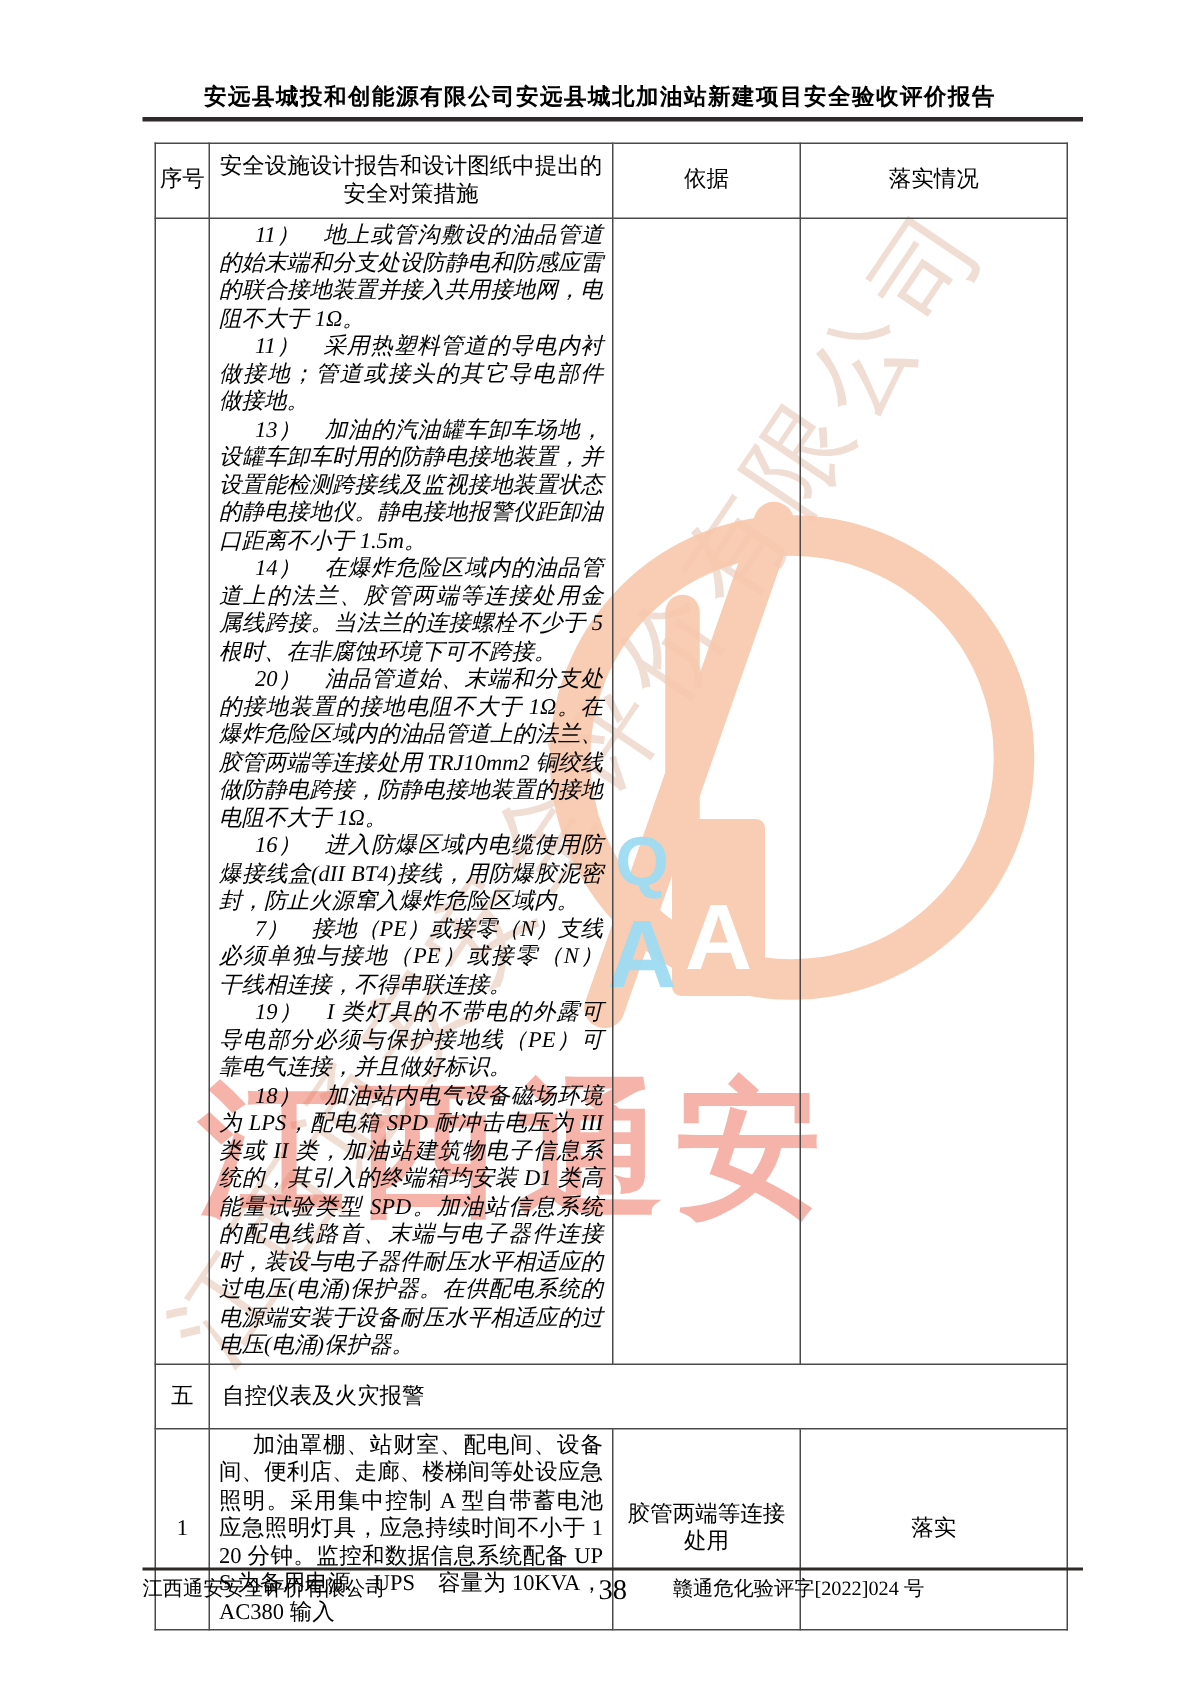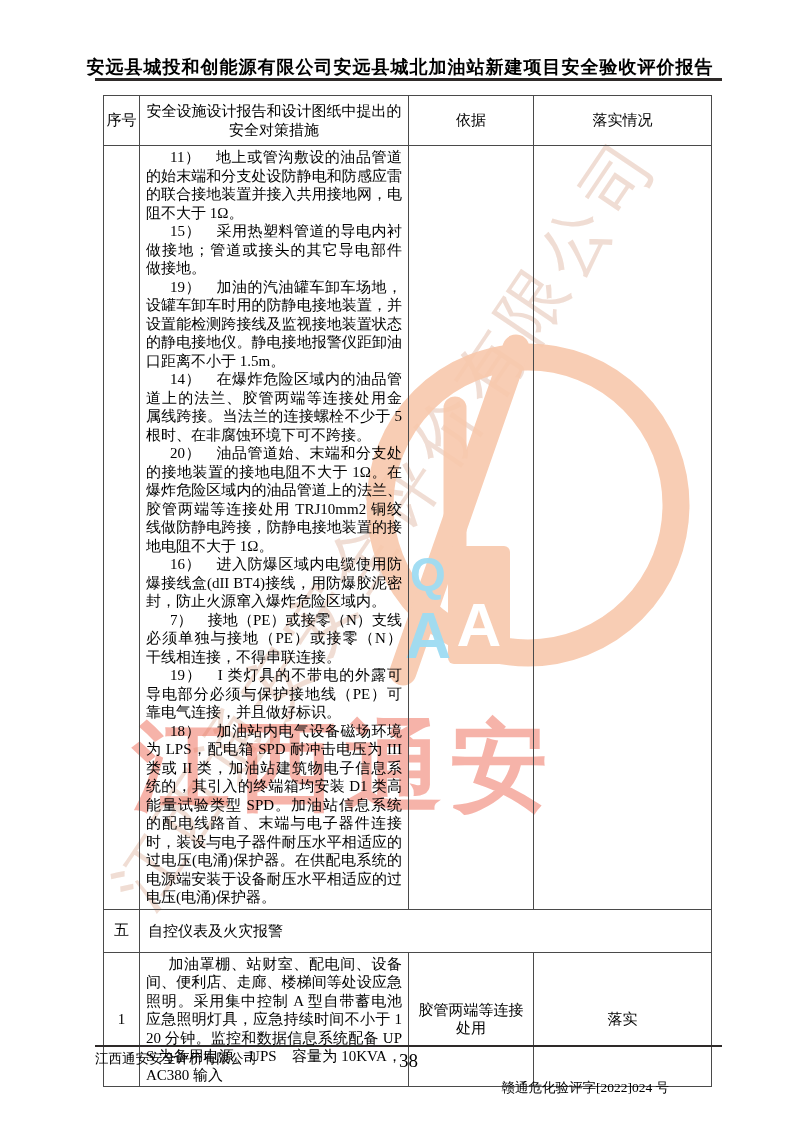--- a/index.html
+++ b/index.html
@@ -7,37 +7,37 @@
     width:800px;height:1131px;position:relative;background:#ffffff;
     font-family:"Liberation Serif","DejaVu Serif",serif;color:#000;
     overflow:hidden;
   }
   .page{position:absolute;inset:0;}
   
   .watermark{position:absolute;left:0;top:0;z-index:0;}
   
   .doc-title{
     position:absolute;top:55px;left:0;width:100%;text-align:center;
-    font-size:18px;letter-spacing:1px;font-weight:600;z-index:2;
+    font-size:15px;letter-spacing:1px;font-weight:600;z-index:2;
   }
   .title-rule{
     position:absolute;top:78px;left:95px;width:627px;height:3px;
     background:#2e2a29;z-index:2;
   }
   
   .tbl-wrap{position:absolute;left:103px;top:95px;width:608px;z-index:1;}
   table{border-collapse:collapse;table-layout:fixed;width:608px;}
   td,th{
     border:1px solid #4a4a4a;vertical-align:middle;
     font-size:15px;font-weight:normal;padding:0;
     overflow:hidden;word-break:break-all;
   }
   th{text-align:center;line-height:19px;}
   .row-head{height:50px;}
-  .row-measures{height:742px;}
+  .row-measures{height:742px;font-style:italic;}
   .row-section{height:32px;}
   .row-item{height:103px;}
   .cell-no{text-align:center;}
   .cell-measure{
     vertical-align:top;padding:2px 6px;line-height:18.5px;
     text-align:justify;
   }
   .cell-measure p{margin:0;text-indent:1.6em;}
   .cell-center{text-align:center;line-height:18.5px;padding:0 4px;}
   .cell-section-title{padding:12px 8px;line-height:18px;}
@@ -49,21 +49,21 @@
   .footer-rule{
     position:absolute;top:1045px;left:95px;width:627px;height:2px;
     background:#2e2a29;z-index:2;
   }
   .footer{
     position:absolute;top:1050px;left:95px;width:627px;z-index:2;
     font-size:13.5px;display:flex;align-items:flex-start;
   }
   .footer .f-left{flex:1;text-align:left;}
   .footer .f-center{width:80px;text-align:center;font-size:19px;}
-  .footer .f-right{flex:1;text-align:center;margin-top:29px;}
+  .footer .f-right{flex:1;text-align:left;}
 </style>
 </head>
 <body>
 
 <div class="page">
 
   <svg class="watermark" width="800" height="1131" viewBox="0 0 800 1131">
 
     <text transform="translate(405,535) rotate(-56)" text-anchor="middle" font-size="68" letter-spacing="8" opacity="0.85" font-family="Liberation Serif, serif" fill="#eed8cd">江西通安安全评价有限公司</text>
 
@@ -96,22 +96,22 @@
           <tr class="row-head">
         <th>序号</th>
         <th>安全设施设计报告和设计图纸中提出的安全对策措施</th>
         <th>依据</th>
         <th>落实情况</th>
       </tr>
       <tr class="row-measures">
         <td class="cell-no"></td>
         <td class="cell-measure">
           <p>11）　地上或管沟敷设的油品管道的始末端和分支处设防静电和防感应雷的联合接地装置并接入共用接地网，电阻不大于 1Ω。</p>
-          <p>15）　采用热塑料管道的导电内衬做接地；管道或接头的其它导电部件　做接地。</p>
-          <p>19）　加油的汽油罐车卸车场地，设罐车卸车时用的防静电接地装置，并设置能检测跨接线及监视接地装置状态的静电接地仪。静电接地报警仪距卸油口距离不小于 1.5m。</p>
+          <p>11）　采用热塑料管道的导电内衬做接地；管道或接头的其它导电部件　做接地。</p>
+          <p>13）　加油的汽油罐车卸车场地，设罐车卸车时用的防静电接地装置，并设置能检测跨接线及监视接地装置状态的静电接地仪。静电接地报警仪距卸油口距离不小于 1.5m。</p>
           <p>14）　在爆炸危险区域内的油品管道上的法兰、胶管两端等连接处用金　属线跨接。当法兰的连接螺栓不少于 5 根时、在非腐蚀环境下可不跨接。</p>
           <p>20）　油品管道始、末端和分支处的接地装置的接地电阻不大于 1Ω。在爆炸危险区域内的油品管道上的法兰、胶管两端等连接处用 TRJ10mm2 铜绞线做防静电跨接，防静电接地装置的接地电阻不大于 1Ω。</p>
           <p>16）　进入防爆区域内电缆使用防爆接线盒(dII BT4)接线，用防爆胶泥密封，防止火源窜入爆炸危险区域内。</p>
           <p>7）　接地（PE）或接零（N）支线必须单独与接地（PE）或接零（N）　干线相连接，不得串联连接。</p>
           <p>19）　I 类灯具的不带电的外露可导电部分必须与保护接地线（PE）可靠电气连接，并且做好标识。</p>
           <p>18）　加油站内电气设备磁场环境为 LPS，配电箱 SPD 耐冲击电压为 III 类或 II 类，加油站建筑物电子信息系统的，其引入的终端箱均安装 D1 类高能量试验类型 SPD。加油站信息系统的配电线路首、末端与电子器件连接时，装设与电子器件耐压水平相适应的过电压(电涌)保护器。在供配电系统的电源端安装于设备耐压水平相适应的过电压(电涌)保护器。</p>
         </td>
         <td class="cell-center"></td>
         <td class="cell-center"></td>
       </tr>

